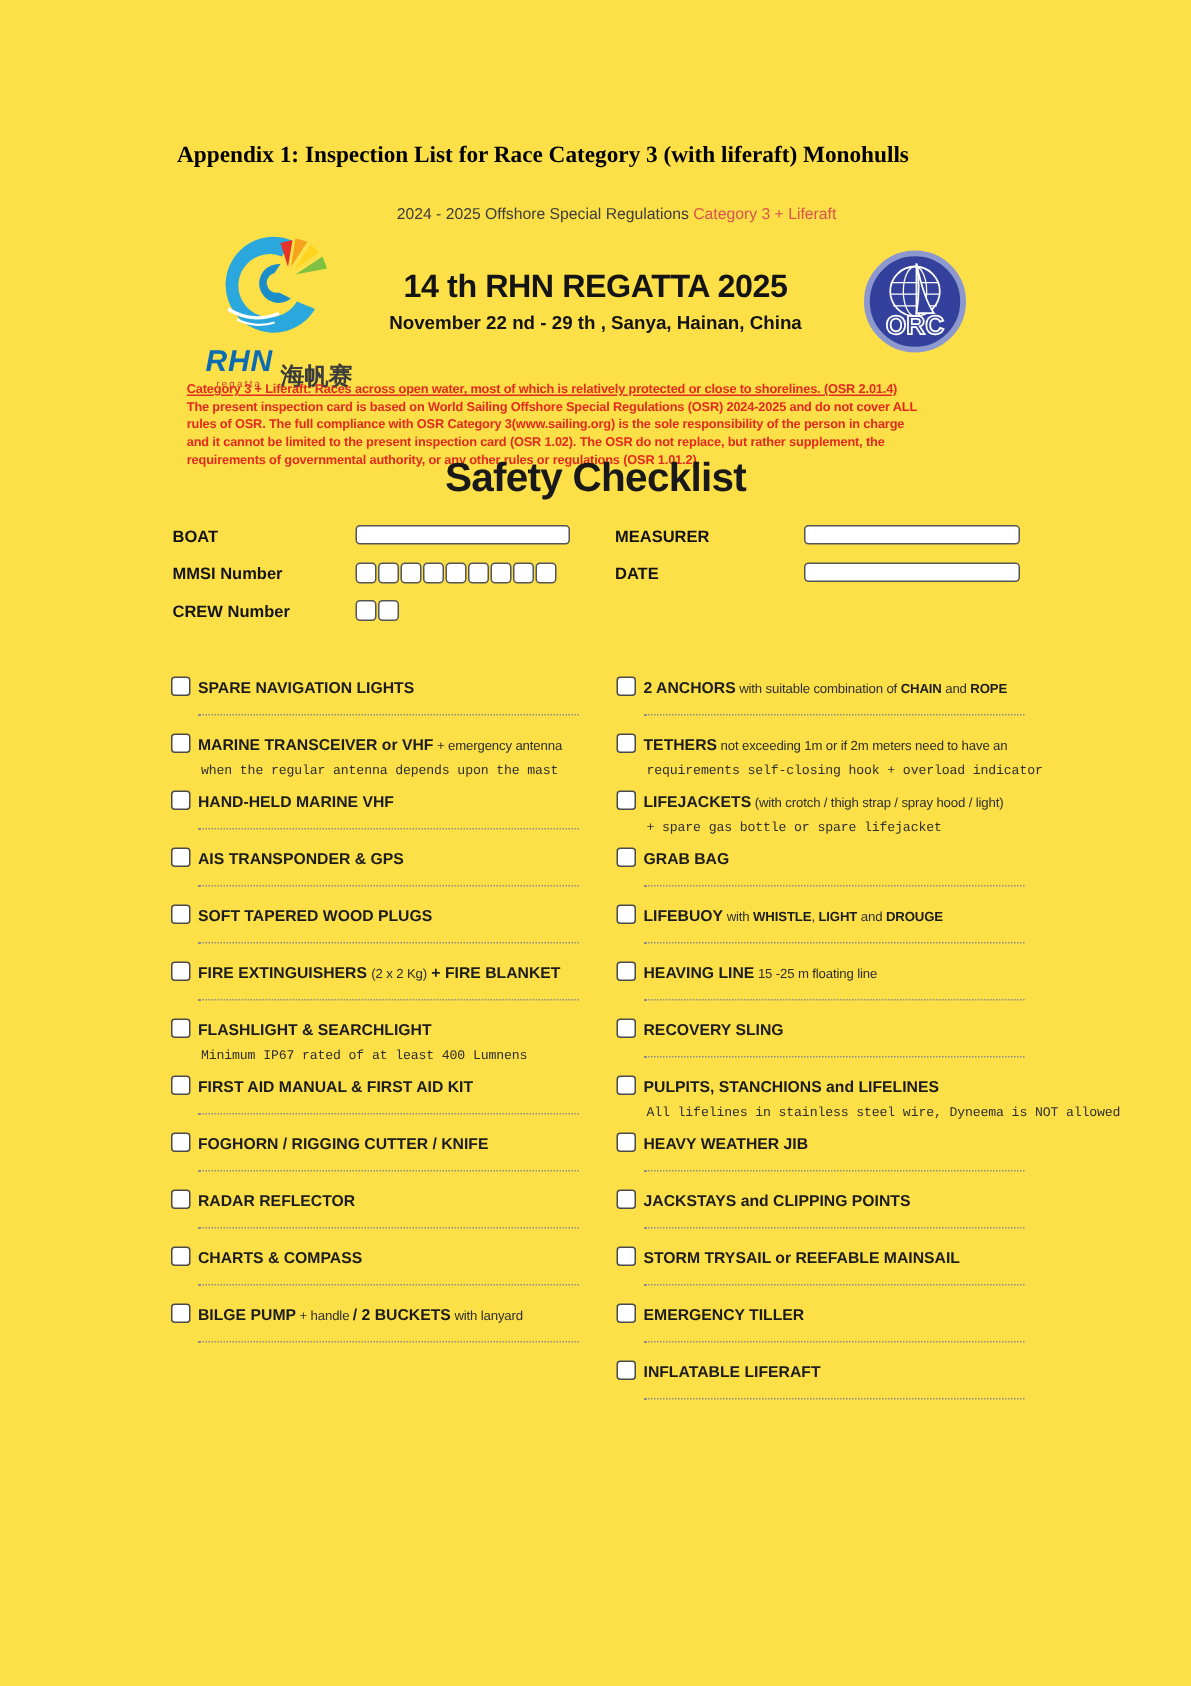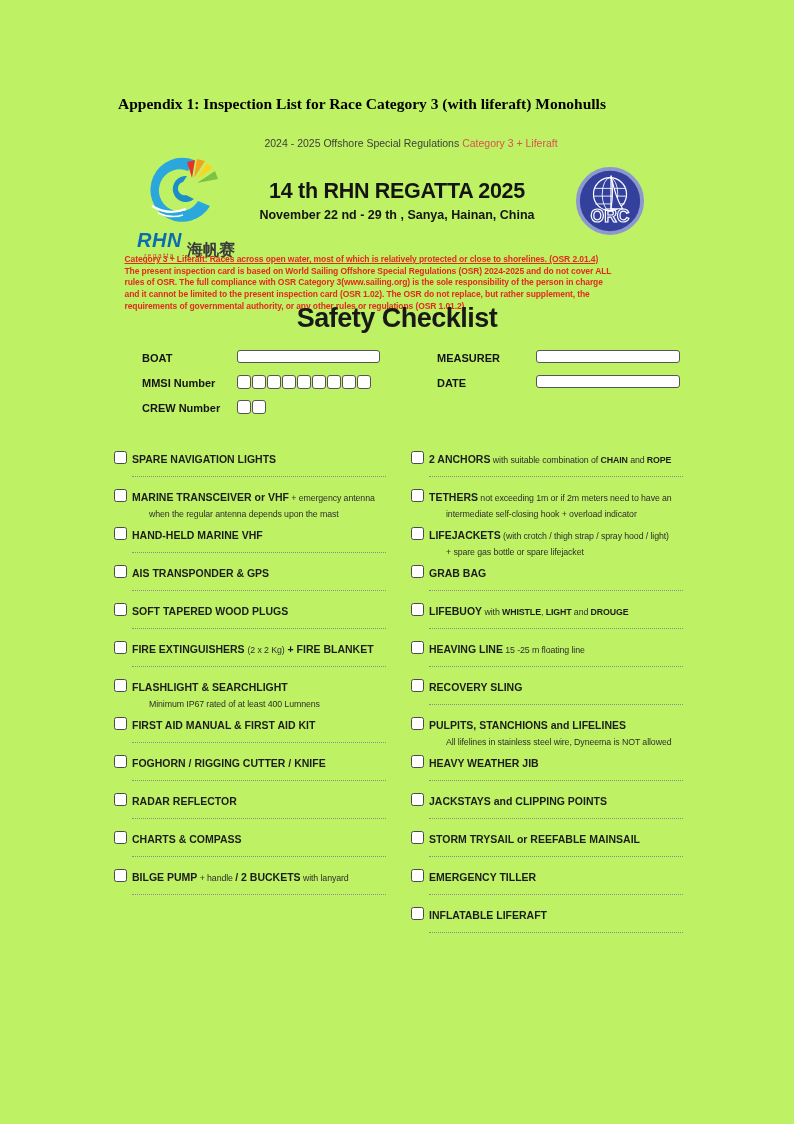--- a/index.html
+++ b/index.html
@@ -1,16 +1,16 @@
 <!DOCTYPE html>
 <html><head>
 <meta charset="utf-8">
 <style>
   html,body{margin:0;padding:0;background:#fff;}
-  .page{position:relative;width:794px;height:1124px;background:#bef264;
+  .page{position:relative;width:794px;height:1124px;background:#fde047;
         font-family:"Liberation Sans",sans-serif;overflow:hidden;color:#1c1c1c;}
 
   .doc-title{position:absolute;left:118px;top:95px;
              font-family:"Liberation Serif",serif;font-weight:bold;font-size:15.5px;color:#000;}
 
   .subtitle{position:absolute;left:0;right:0;top:137px;text-align:center;
             font-size:10.5px;color:#3d3d3d;margin-left:28px;}
   .subtitle .red{color:#d9534f;}
 
   
@@ -29,38 +29,38 @@
 
   .disclaimer{position:absolute;left:50%;top:254px;transform:translateX(-50%);
               width:545px;text-align:left;color:#e32a20;font-weight:bold;
               font-size:8.5px;line-height:11.7px;letter-spacing:-.1px;}
   .dl-underline{text-decoration:underline;}
 
   .checklist-title{position:absolute;left:0;right:0;top:303px;text-align:center;
                    font-size:27px;font-weight:bold;letter-spacing:-.5px;color:#191919;}
 
   
-  .flabel{position:absolute;font-size:11px;font-weight:bold;color:#141414;margin-left:27px;}
+  .flabel{position:absolute;font-size:11px;font-weight:bold;color:#141414;}
   .finput{position:absolute;border:1px solid #555;border-radius:3px;background:#fff;
           box-sizing:border-box;padding:0 3px;font:10px "Liberation Sans",sans-serif;outline:none;}
   .boxes{position:absolute;display:flex;gap:1.5px;}
   .dbox{display:inline-block;width:13.5px;height:14px;border:1px solid #555;border-radius:3px;background:#fff;box-sizing:border-box;}
 
   
   .col{position:absolute;top:451px;width:272px;}
   .col-left{left:114px;}
   .col-right{left:411px;}
   .item{position:relative;height:38px;}
   .cb{position:absolute;left:0;top:0;width:11px;height:11px;border:1.4px solid #4a4a4a;
       border-radius:2.5px;background:#fff;}
   .l1{margin-left:18px;line-height:13px;white-space:nowrap;}
   .pb{font-size:10.5px;font-weight:bold;color:#1c1c1c;}
   .pn{font-size:8.8px;color:#2e2e2e;letter-spacing:-.1px;}
   .psb{font-size:8.8px;font-weight:bold;color:#1c1c1c;letter-spacing:-.1px;}
-  .sub{position:absolute;left:35px;top:20px;font-size:8.8px;color:#2e2e2e;white-space:nowrap;letter-spacing:-.1px;}
+  .sub{position:absolute;left:20px;top:20px;font-size:8.8px;color:#2e2e2e;white-space:nowrap;letter-spacing:-.1px;font-family:Liberation Mono, monospace;}
   .dots{position:absolute;left:18px;right:0;top:25px;height:0;border-top:1.5px dotted #8c8c8c;}
 </style>
 </head>
 <body>
 
 <div class="page">
 
   <div class="doc-title">Appendix 1: Inspection List for Race Category 3 (with liferaft) Monohulls</div>
 
   <div class="subtitle">
@@ -208,21 +208,21 @@
     </div>
   <div class="col col-right">
       <div class="item">
         <span class="cb"></span>
         <div class="l1"><span class="pb">2 ANCHORS</span><span class="pn"> with suitable combination of </span><span class="psb">CHAIN</span><span class="pn"> and </span><span class="psb">ROPE</span></div>
         <div class="dots"></div>
       </div>
       <div class="item">
         <span class="cb"></span>
         <div class="l1"><span class="pb">TETHERS</span><span class="pn"> not exceeding 1m or if 2m meters need to have an</span></div>
-        <div class="sub">intermediate self-closing hook + overload indicator</div>
+        <div class="sub">requirements self-closing hook + overload indicator</div>
       </div>
       <div class="item">
         <span class="cb"></span>
         <div class="l1"><span class="pb">LIFEJACKETS</span><span class="pn"> (with crotch / thigh strap / spray hood / light)</span></div>
         <div class="sub">+ spare gas bottle or spare lifejacket</div>
       </div>
       <div class="item">
         <span class="cb"></span>
         <div class="l1"><span class="pb">GRAB BAG</span></div>
         <div class="dots"></div>

